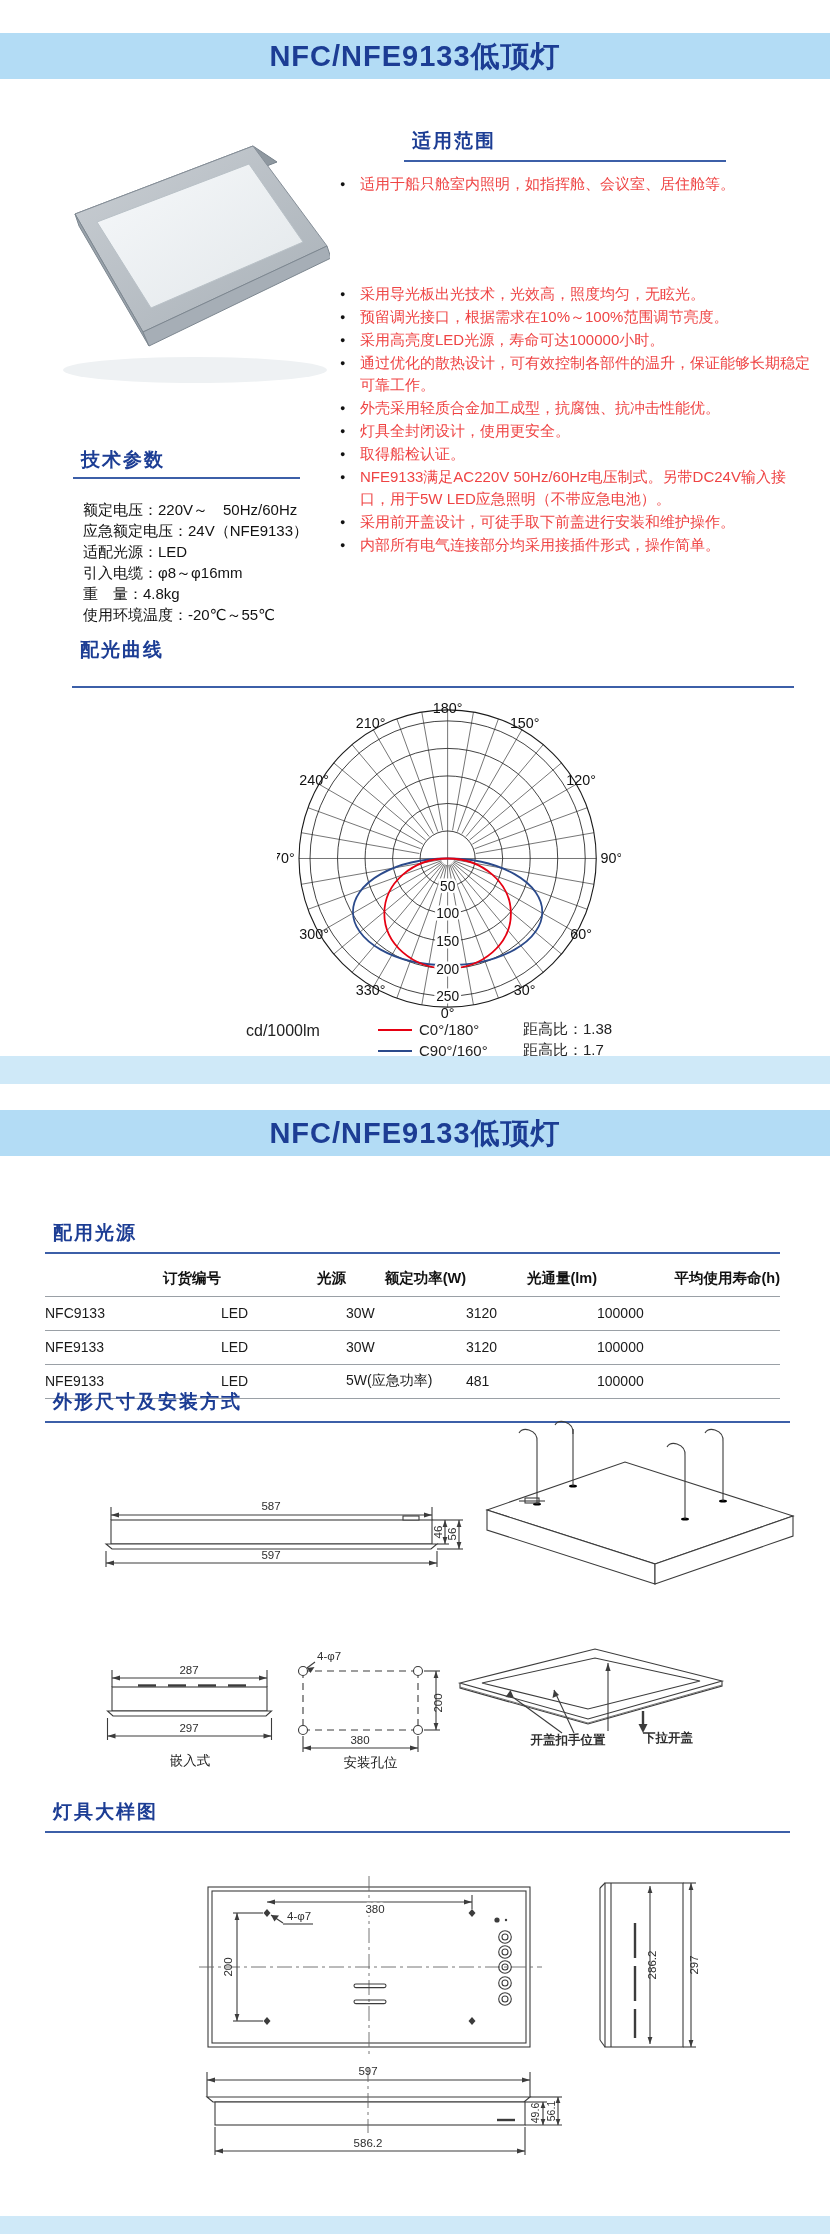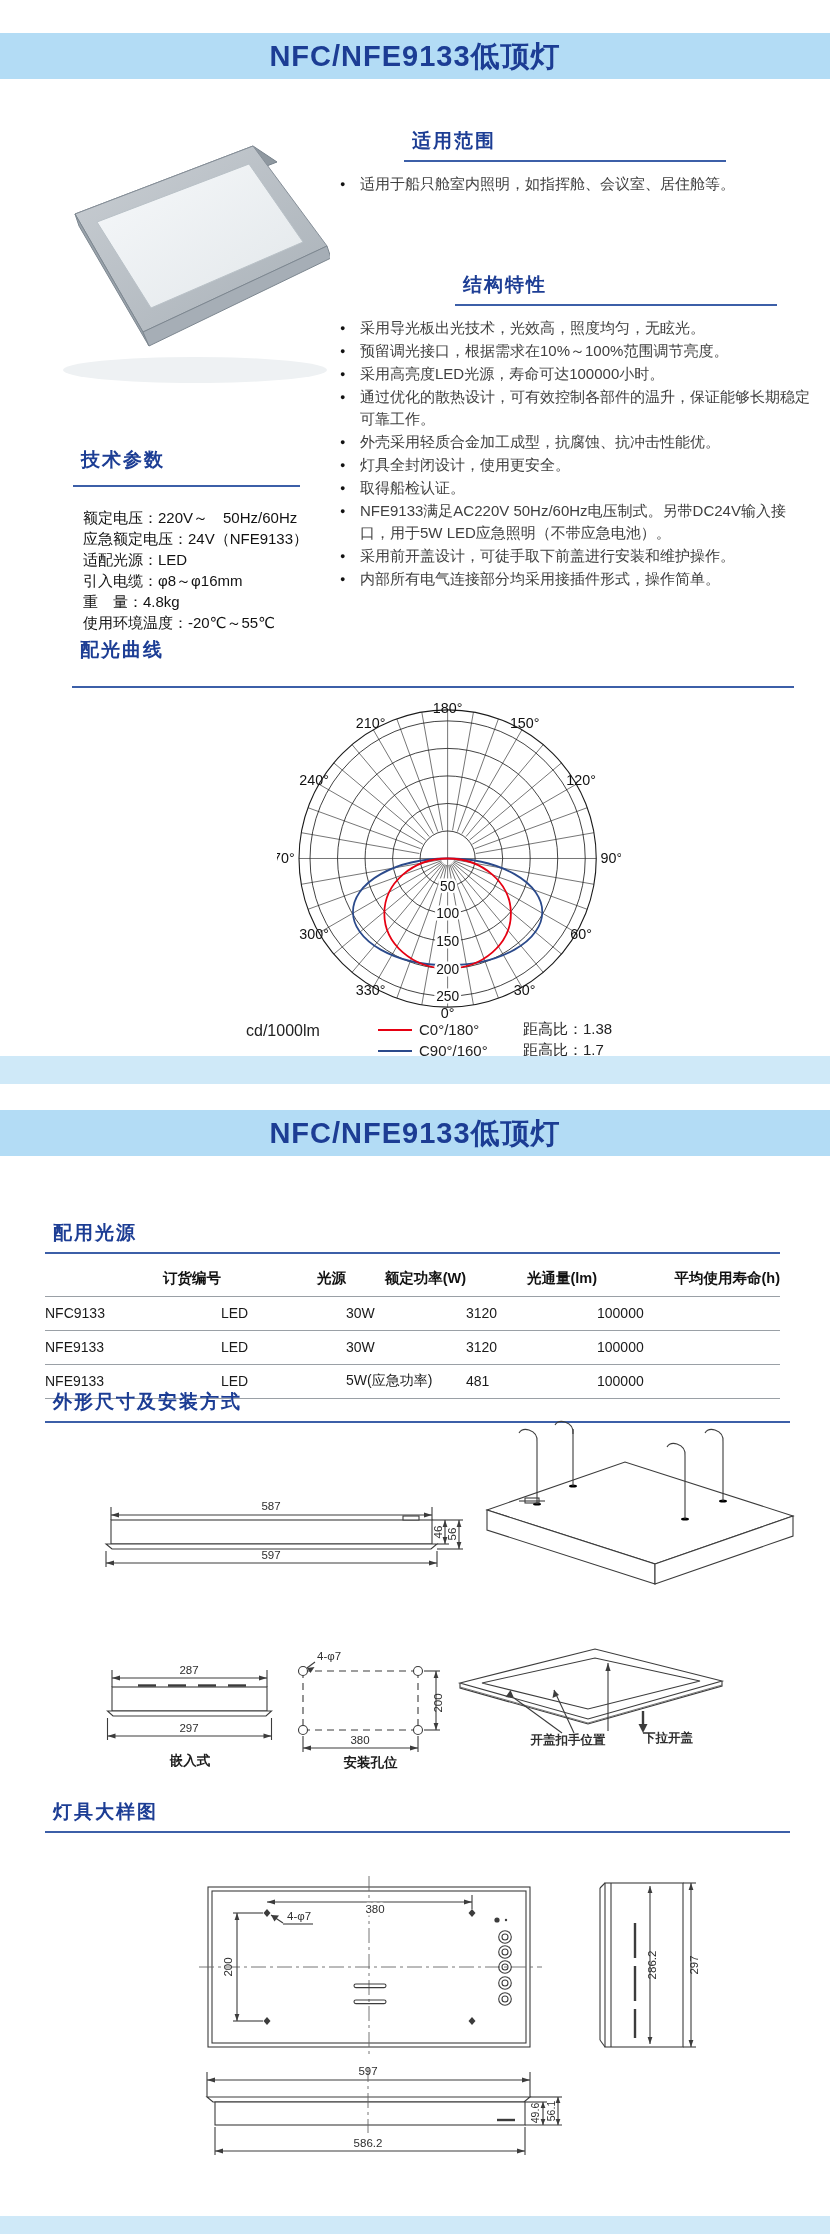--- a/index.html
+++ b/index.html
@@ -8,25 +8,25 @@
   }
   *{margin:0;padding:0;box-sizing:border-box}
   body{background:#fff;font-family:"Liberation Sans","DejaVu Sans",sans-serif;color:#111}
   .page{position:relative;width:830px;height:2234px;background:#fff;overflow:hidden;margin:0 auto}
   .abs{position:absolute}
   .banner{left:0;width:830px;height:46px;background:var(--banner-bg);text-align:center}
   .banner h1{font-size:29px;font-weight:bold;color:var(--heading);line-height:46px;letter-spacing:1px}
   .strip{left:0;width:830px;background:var(--strip-bg)}
   .h-section{color:var(--heading);font-weight:bold;font-size:19px;border-bottom:2px solid var(--underline);padding:0 0 6px 8px;letter-spacing:2px}
   .bullets{list-style:none;margin-top:11px}
-  .bullets li{position:relative;padding-left:22px;font-size:15px;line-height:22px;color:#404040;font-weight:500;margin-bottom:1px}
+  .bullets li{position:relative;padding-left:22px;font-size:15px;line-height:22px;color:#ef4444;font-weight:500;margin-bottom:1px}
   .bullets li::before{content:"●";position:absolute;left:2px;top:0;font-size:9px;color:#121212}
   .tech-lines{margin-top:20px;padding-left:10px}
   .tech-lines div{font-size:15px;line-height:21px;font-weight:500;color:#121212}
-  .caption{font-size:13.5px;font-weight:700;color:#1c1c1c;text-align:center}
+  .caption{font-size:13.5px;font-weight:400;color:#1c1c1c;text-align:center}
   
   .ls-table{width:735px;border-collapse:collapse;table-layout:fixed}
   .ls-table th{font-size:14.5px;font-weight:bold;color:#111;height:34px;border-bottom:1px solid #9aa0a6;text-align:right}
   .ls-table td{font-size:14px;color:#1a1a1a;height:34px;border-bottom:1px solid #9aa0a6;}
   
   .legend-unit{font-size:16px;color:#222}
   .legend-row{display:flex;align-items:center;font-size:15px;color:#222}
   .legend-swatch{display:inline-block;width:34px;height:2px;margin-right:7px}
   .legend-name{width:92px}
   .legend-ratio{margin-left:12px}
@@ -72,37 +72,36 @@
   </figure>
 
   <section class="abs" style="left:338px;top:128px;width:472px">
     <div class="h-section" style="margin-left:66px;width:322px">适用范围</div>
     <ul class="bullets">
       <li>适用于船只舱室内照明，如指挥舱、会议室、居住舱等。</li>
     </ul>
   </section>
 
   <section class="abs" style="left:338px;top:272px;width:472px">
-    <div class="h-section" style="margin-left:117px;width:322px">结构特性</div>
     <ul class="bullets">
       <li>采用导光板出光技术，光效高，照度均匀，无眩光。</li>
       <li>预留调光接口，根据需求在10%～100%范围调节亮度。</li>
       <li>采用高亮度LED光源，寿命可达100000小时。</li>
       <li>通过优化的散热设计，可有效控制各部件的温升，保证能够长期稳定可靠工作。</li>
       <li>外壳采用轻质合金加工成型，抗腐蚀、抗冲击性能优。</li>
       <li>灯具全封闭设计，使用更安全。</li>
       <li>取得船检认证。</li>
       <li>NFE9133满足AC220V 50Hz/60Hz电压制式。另带DC24V输入接口，用于5W LED应急照明（不带应急电池）。</li>
       <li>采用前开盖设计，可徒手取下前盖进行安装和维护操作。</li>
       <li>内部所有电气连接部分均采用接插件形式，操作简单。</li>
     </ul>
   </section>
 
   <section class="abs" style="left:73px;top:447px;width:260px">
-    <div class="h-section" style="width:227px;padding-bottom:12px">技术参数</div>
+    <div class="h-section" style="width:227px;padding-bottom:4px">技术参数</div>
     <div class="tech-lines">
       <div>额定电压：220V～　50Hz/60Hz</div>
       <div>应急额定电压：24V（NFE9133）</div>
       <div>适配光源：LED</div>
       <div>引入电缆：φ8～φ16mm</div>
       <div>重　量：4.8kg</div>
       <div>使用环境温度：-20℃～55℃</div>
     </div>
   </section>
 

